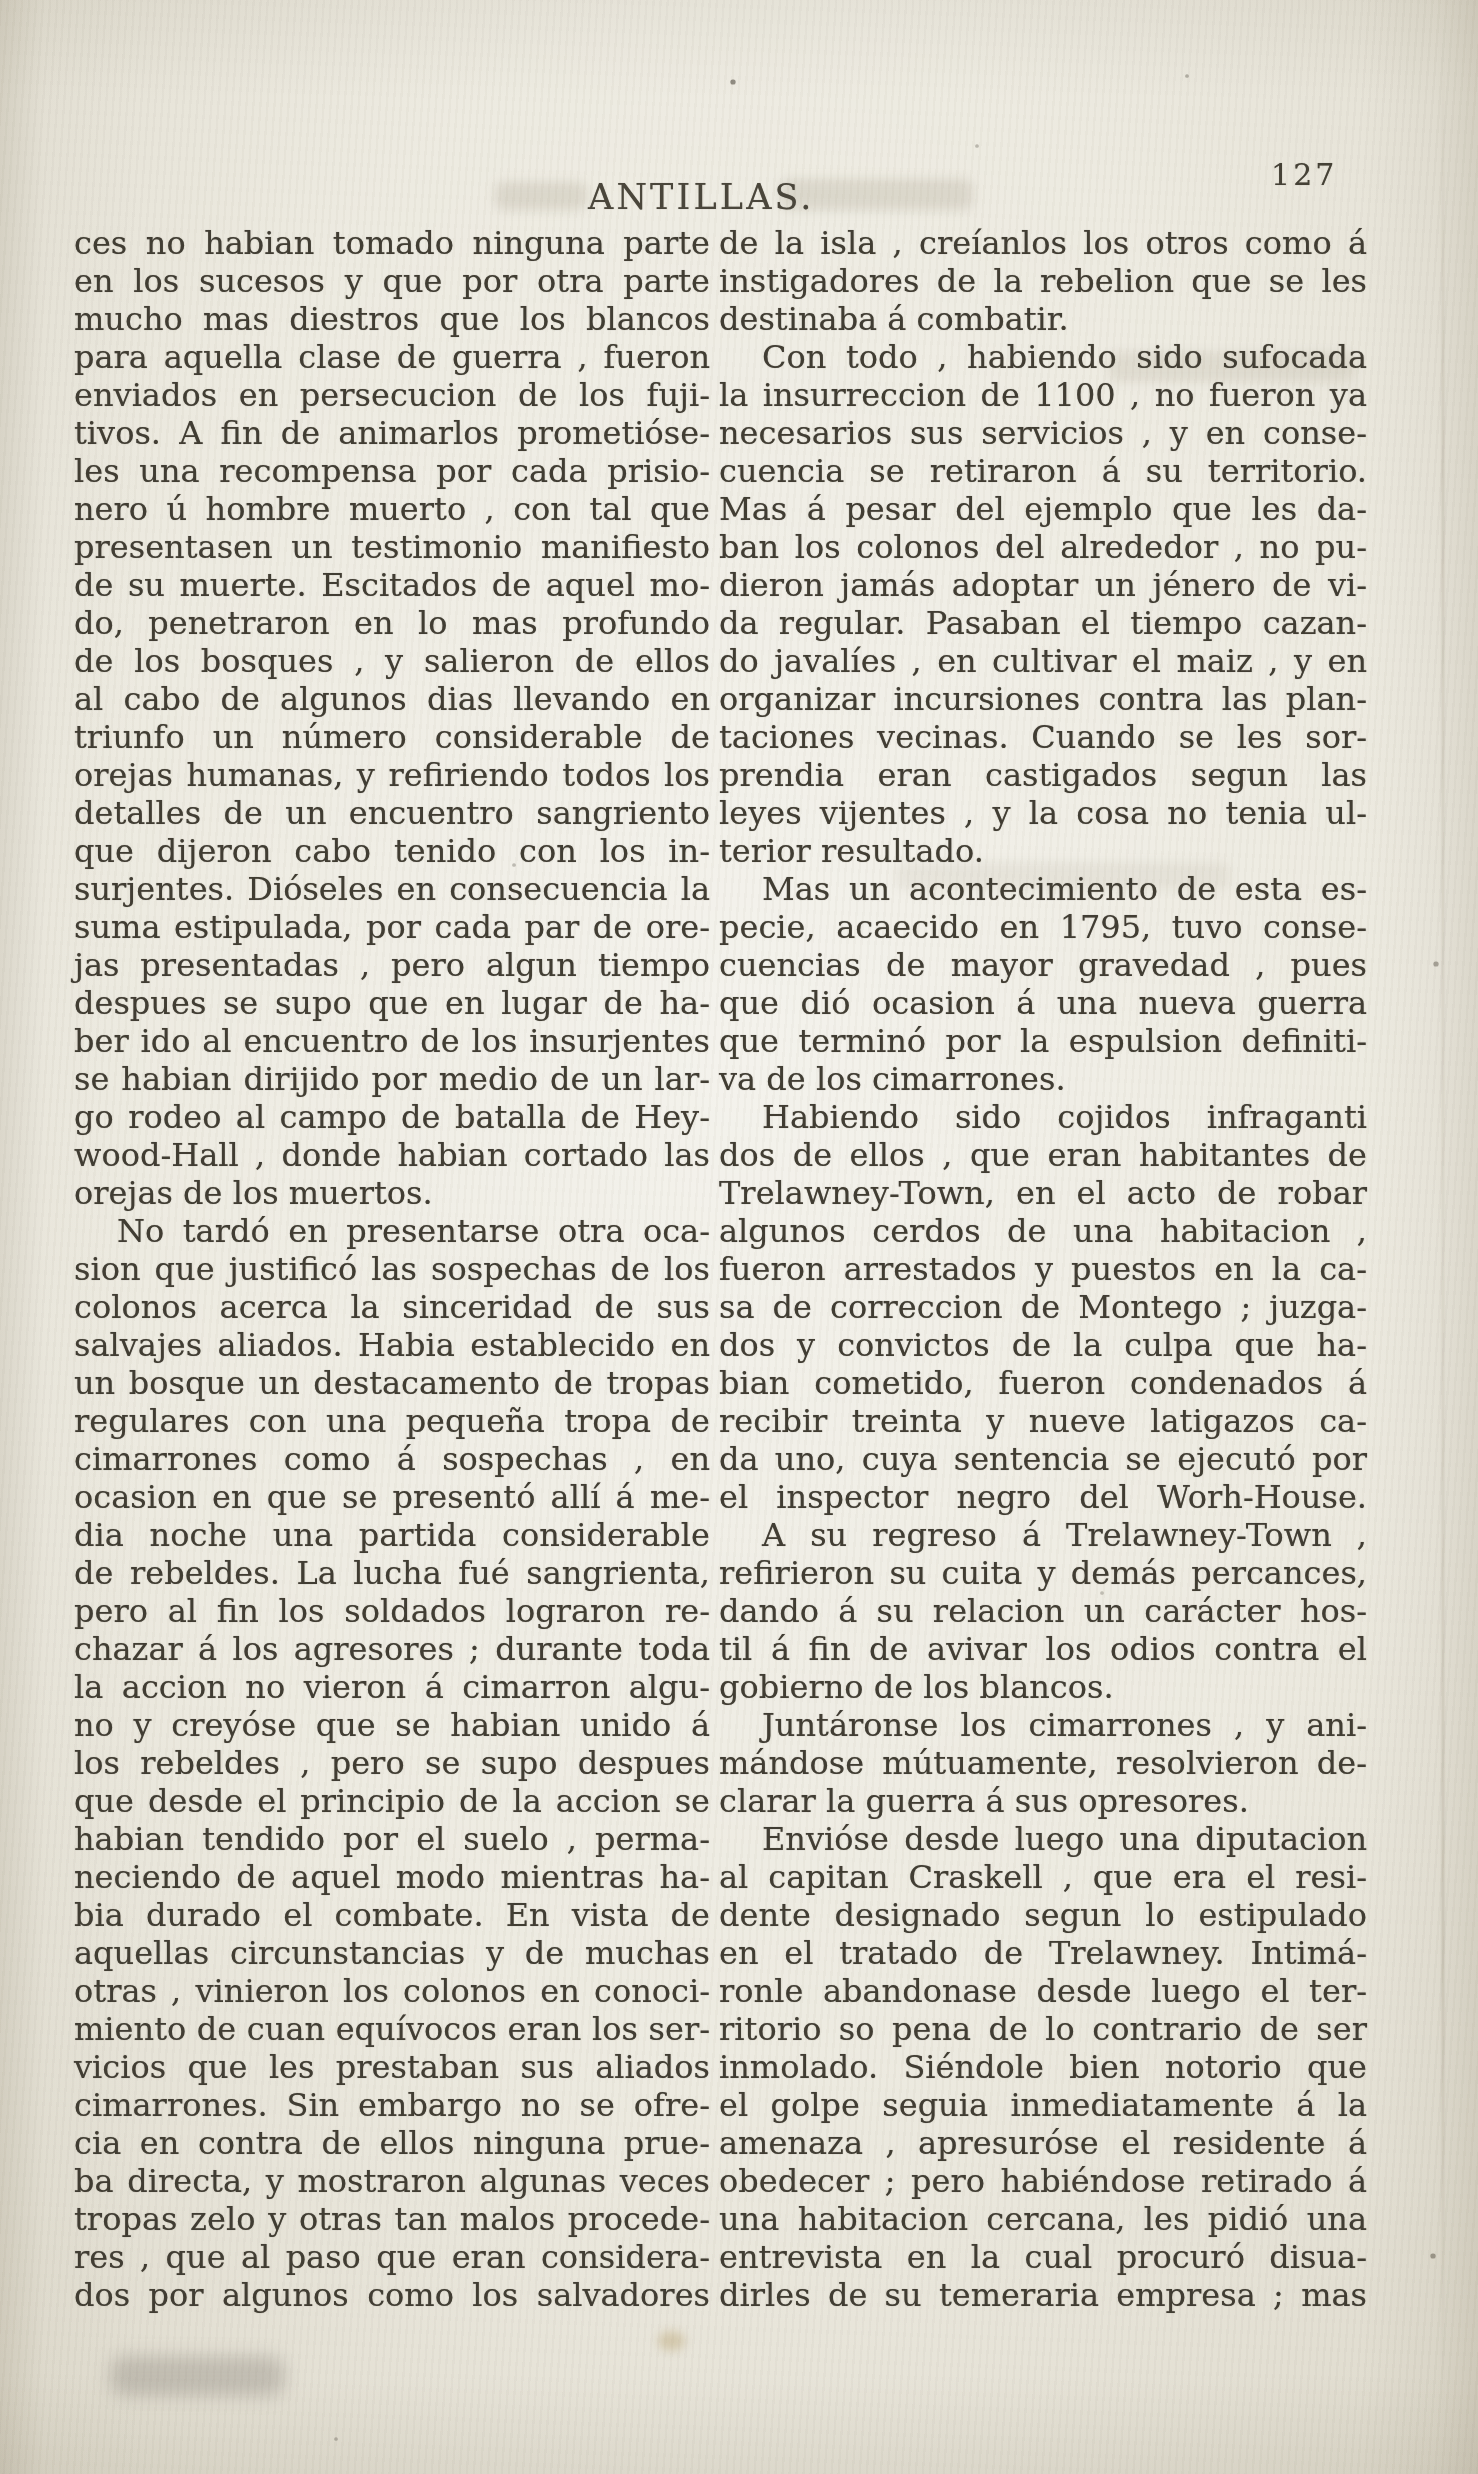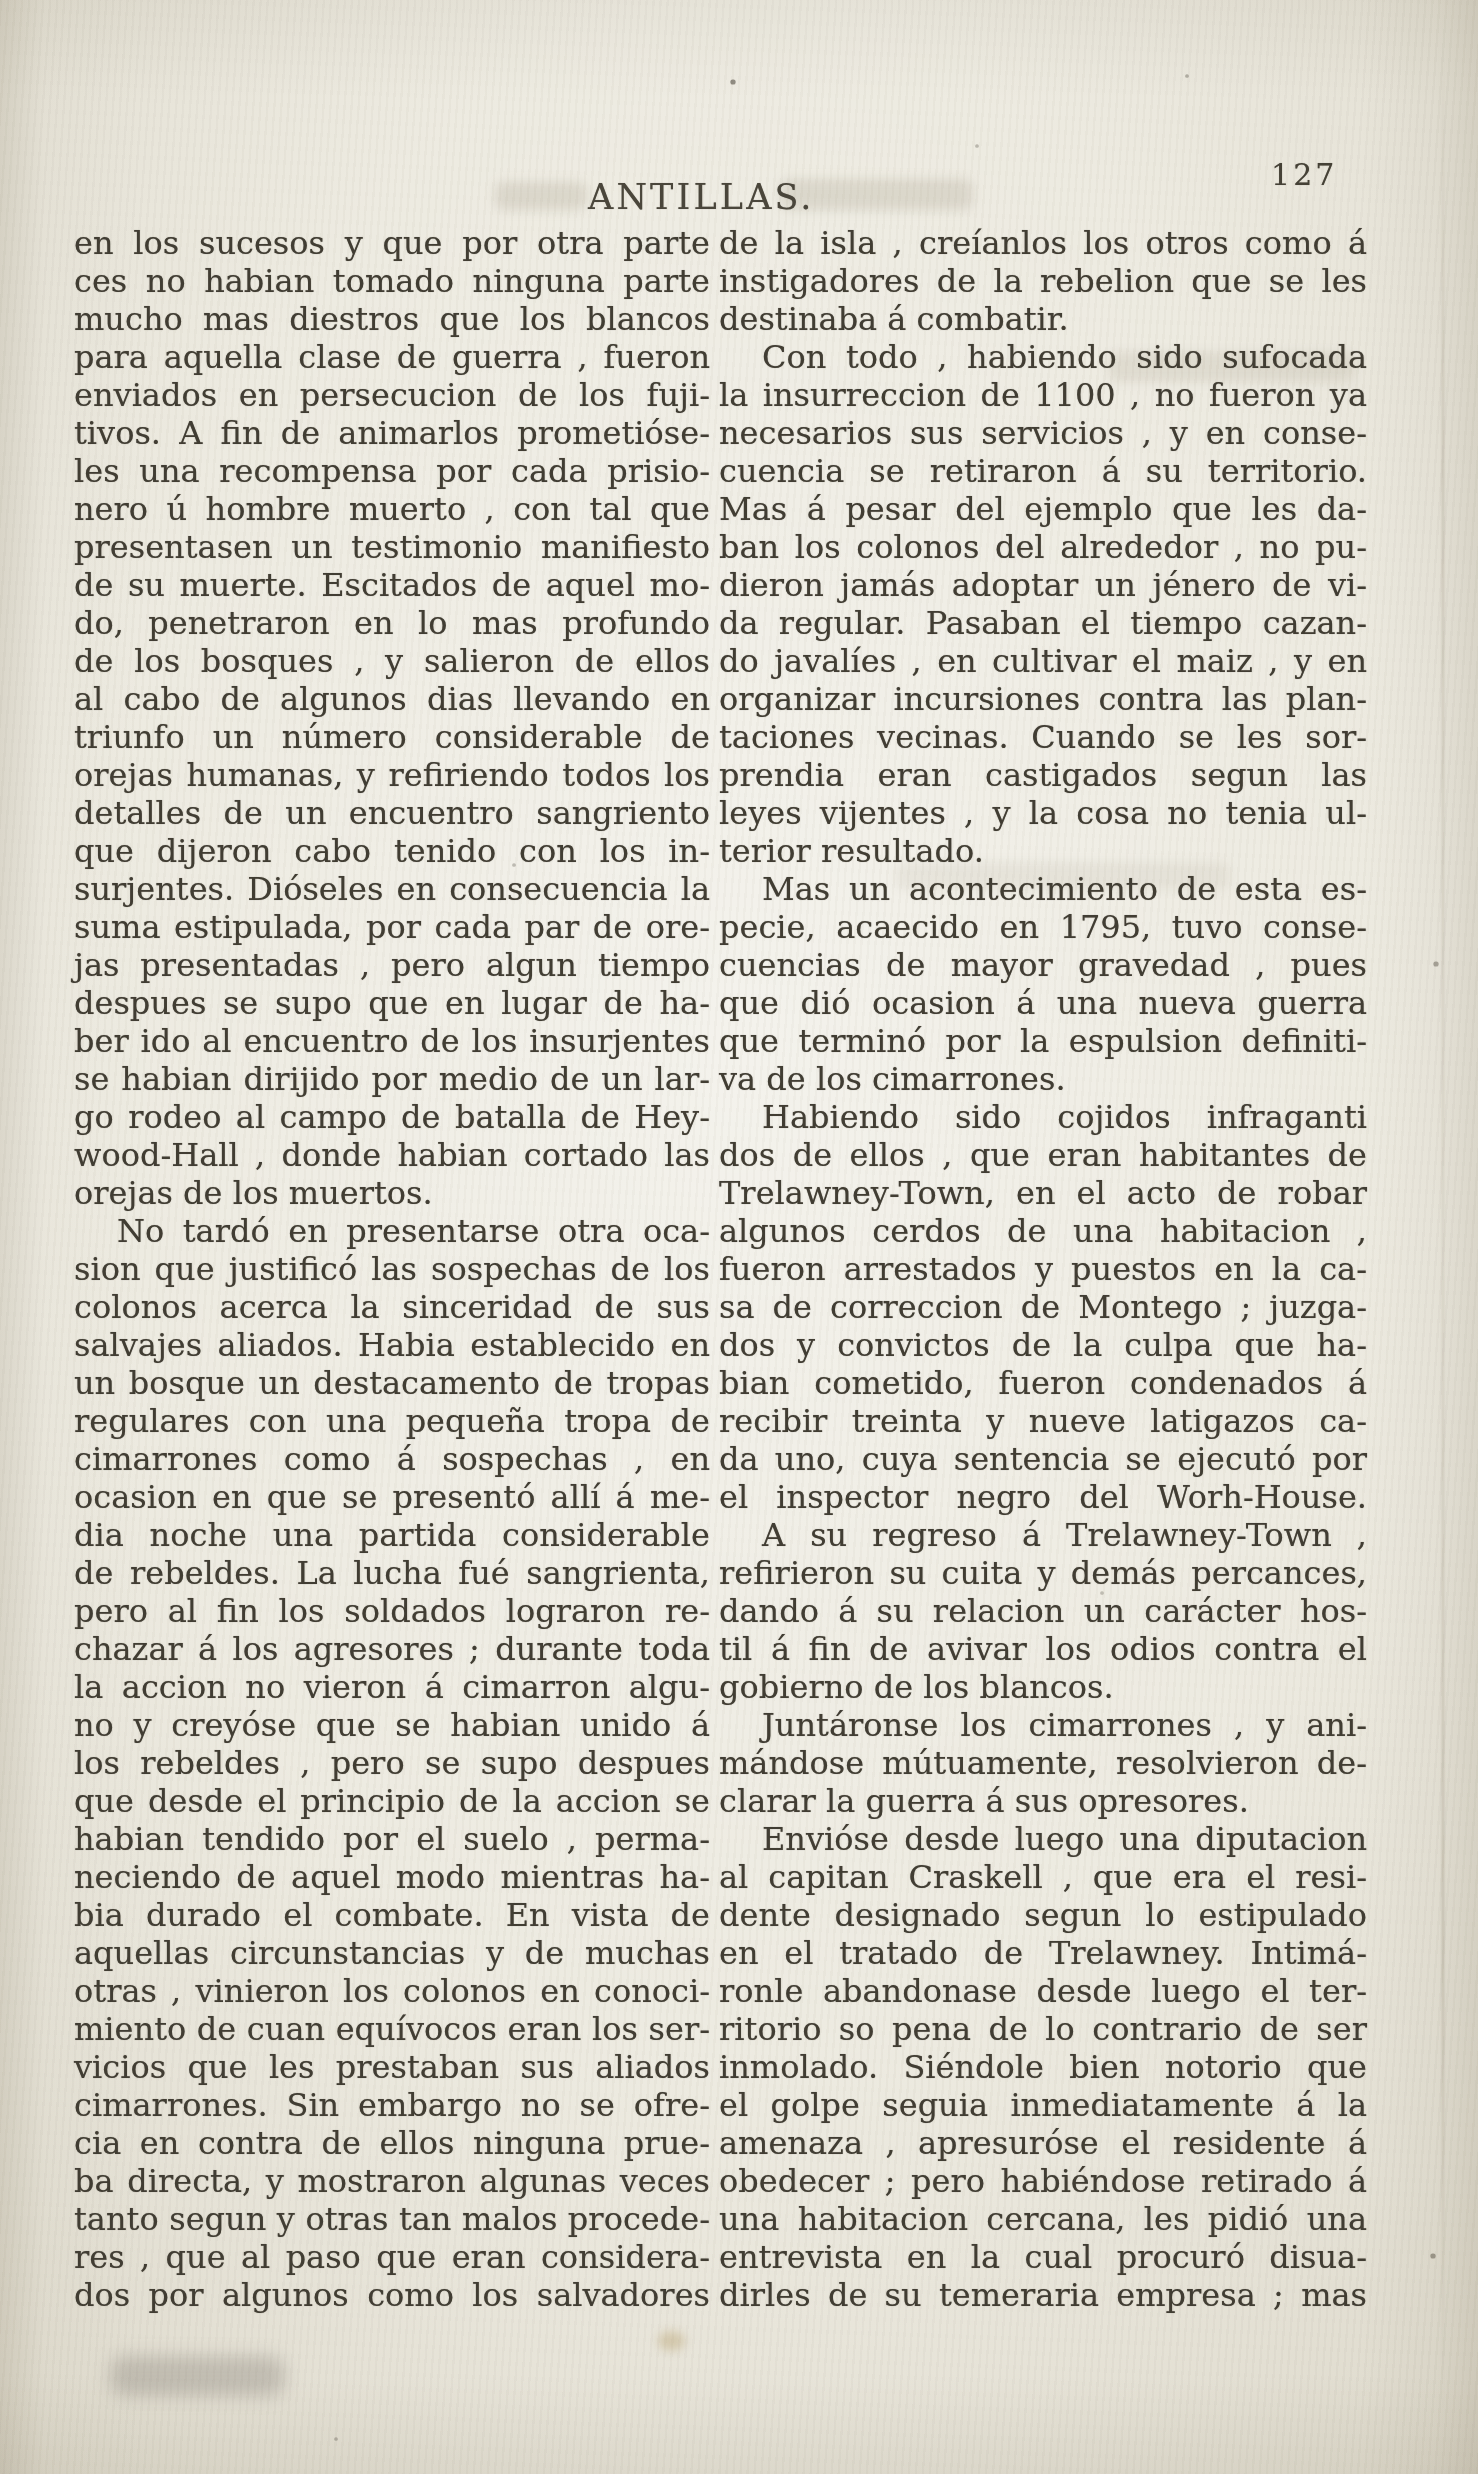--- a/index.html
+++ b/index.html
@@ -111,22 +111,22 @@
   <div class="smudge-a"></div>
   <div class="smudge-b"></div>
   <div class="page-edge-line"></div>
   <div class="specks"></div>
 
   <div class="running-title">ANTILLAS.</div>
 
   <div class="page-number">127</div>
 
   <div class="column column-left">
+      <div class="line">ces no habian tomado ninguna parte</div>
       <div class="line">en los sucesos y que por otra parte</div>
-      <div class="line">ces no habian tomado ninguna parte</div>
       <div class="line">mucho mas diestros que los blancos</div>
       <div class="line">para aquella clase de guerra , fueron</div>
       <div class="line">enviados en persecucion de los fuji-</div>
       <div class="line">tivos. A fin de animarlos prometióse-</div>
       <div class="line">les una recompensa por cada prisio-</div>
       <div class="line">nero ú hombre muerto , con tal que</div>
       <div class="line">presentasen un testimonio manifiesto</div>
       <div class="line">de su muerte. Escitados de aquel mo-</div>
       <div class="line">do, penetraron en lo mas profundo</div>
       <div class="line">de los bosques , y salieron de ellos</div>
@@ -163,21 +163,21 @@
       <div class="line">habian tendido por el suelo , perma-</div>
       <div class="line">neciendo de aquel modo mientras ha-</div>
       <div class="line">bia durado el combate. En vista de</div>
       <div class="line">aquellas circunstancias y de muchas</div>
       <div class="line">otras , vinieron los colonos en conoci-</div>
       <div class="line">miento de cuan equívocos eran los ser-</div>
       <div class="line">vicios que les prestaban sus aliados</div>
       <div class="line">cimarrones. Sin embargo no se ofre-</div>
       <div class="line">cia en contra de ellos ninguna prue-</div>
       <div class="line">ba directa, y mostraron algunas veces</div>
-      <div class="line">tanto segun y otras tan malos procede-</div>
+      <div class="line">tropas zelo y otras tan malos procede-</div>
       <div class="line">res , que al paso que eran considera-</div>
       <div class="line">dos por algunos como los salvadores</div>
     </div>
 
   <div class="column column-right">
       <div class="line">de la isla , creíanlos los otros como á</div>
       <div class="line">instigadores de la rebelion que se les</div>
       <div class="line no-just">destinaba á combatir.</div>
       <div class="line indent">Con todo ,  habiendo sido sufocada</div>
       <div class="line">la insurreccion de 1100 , no fueron ya</div>

